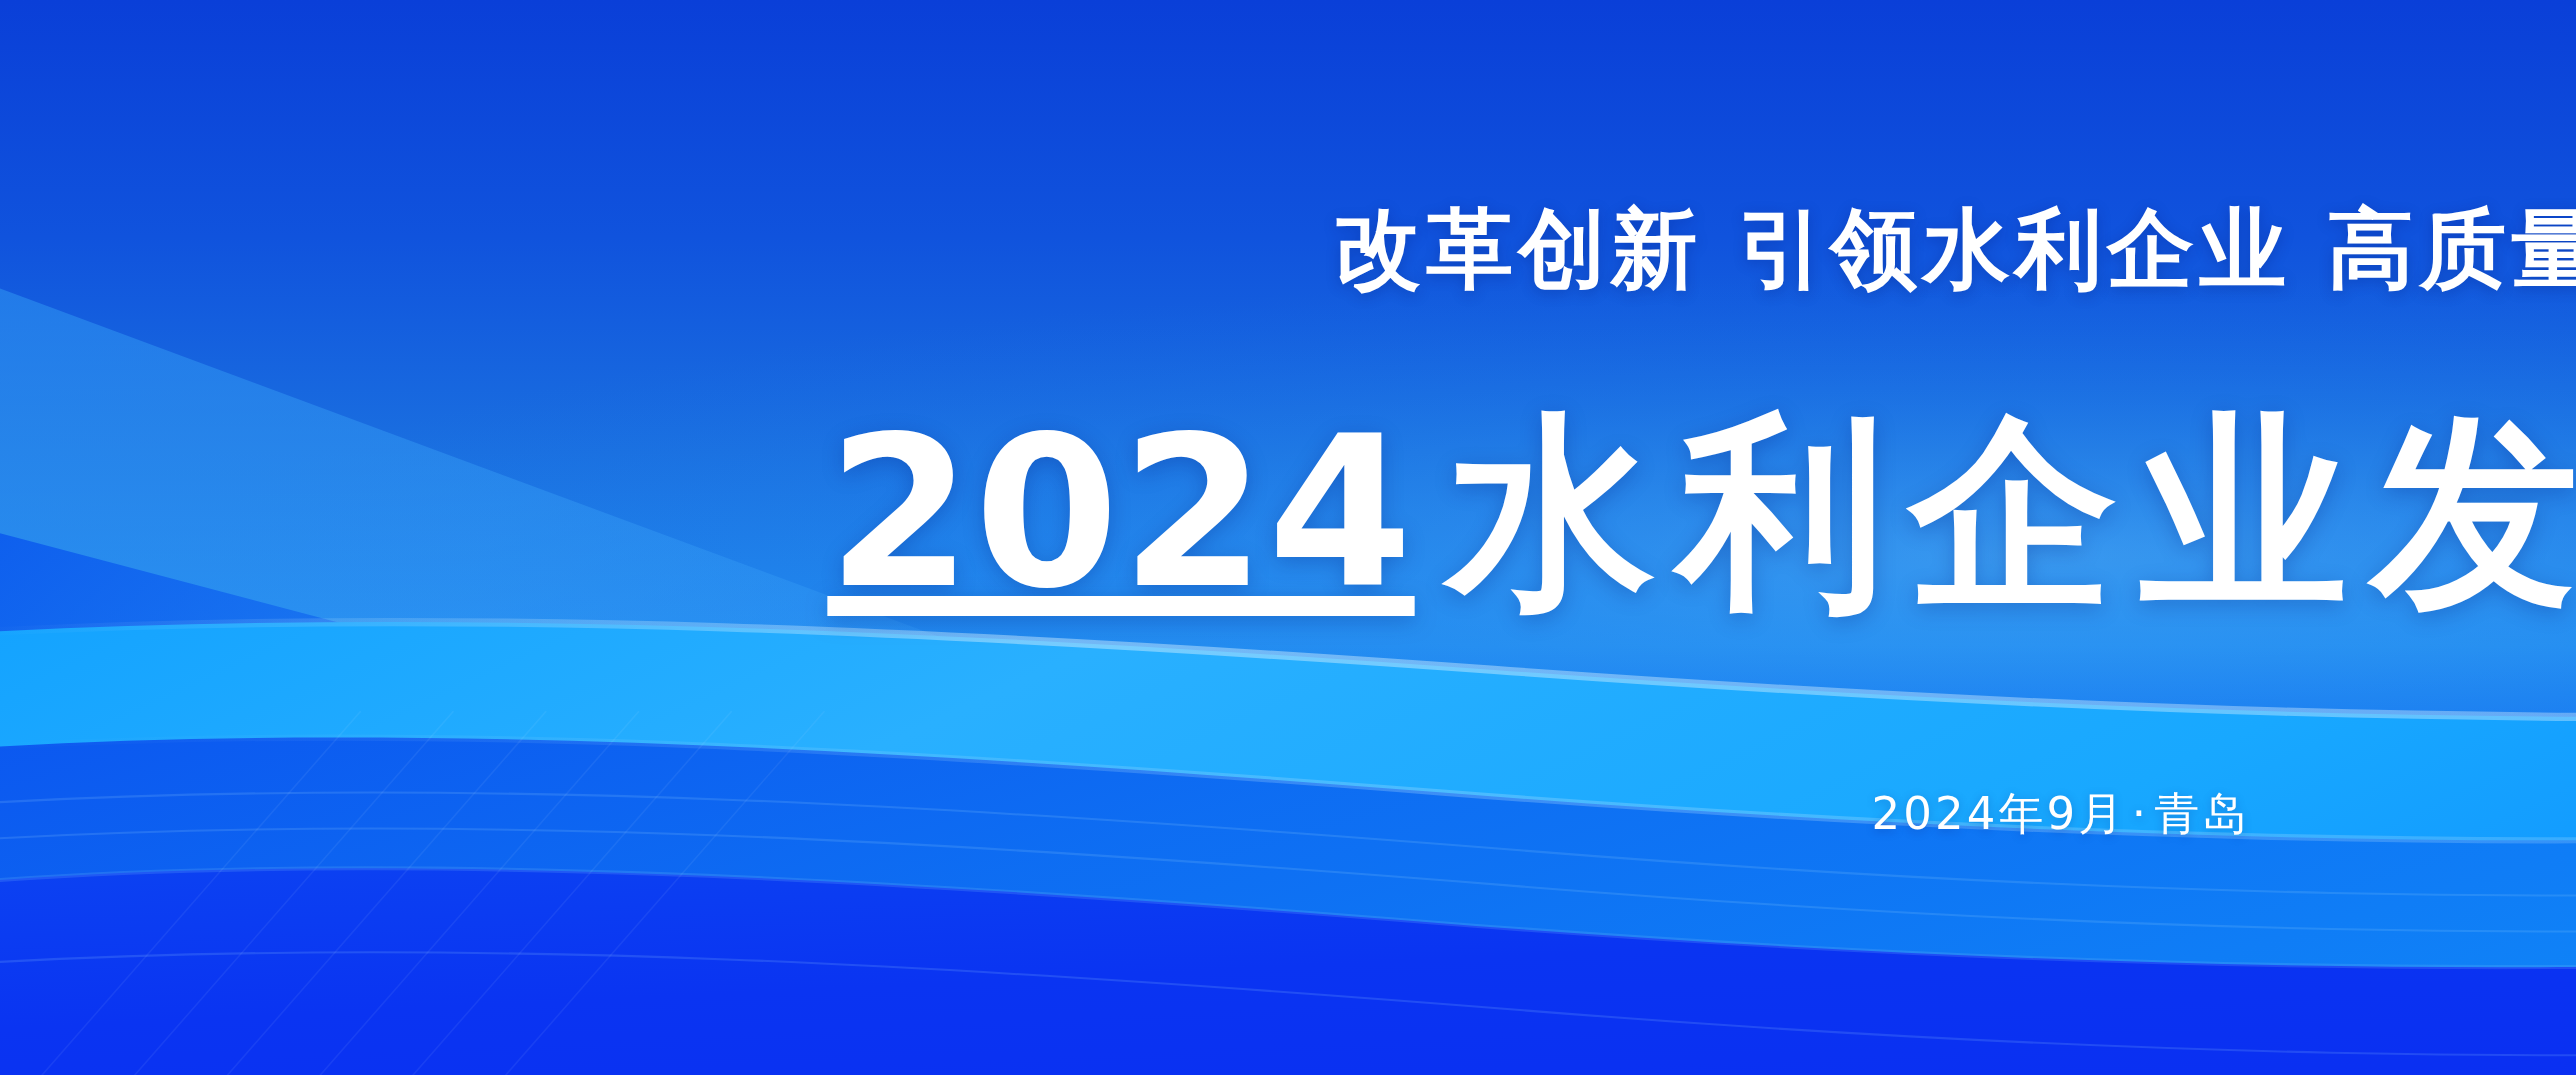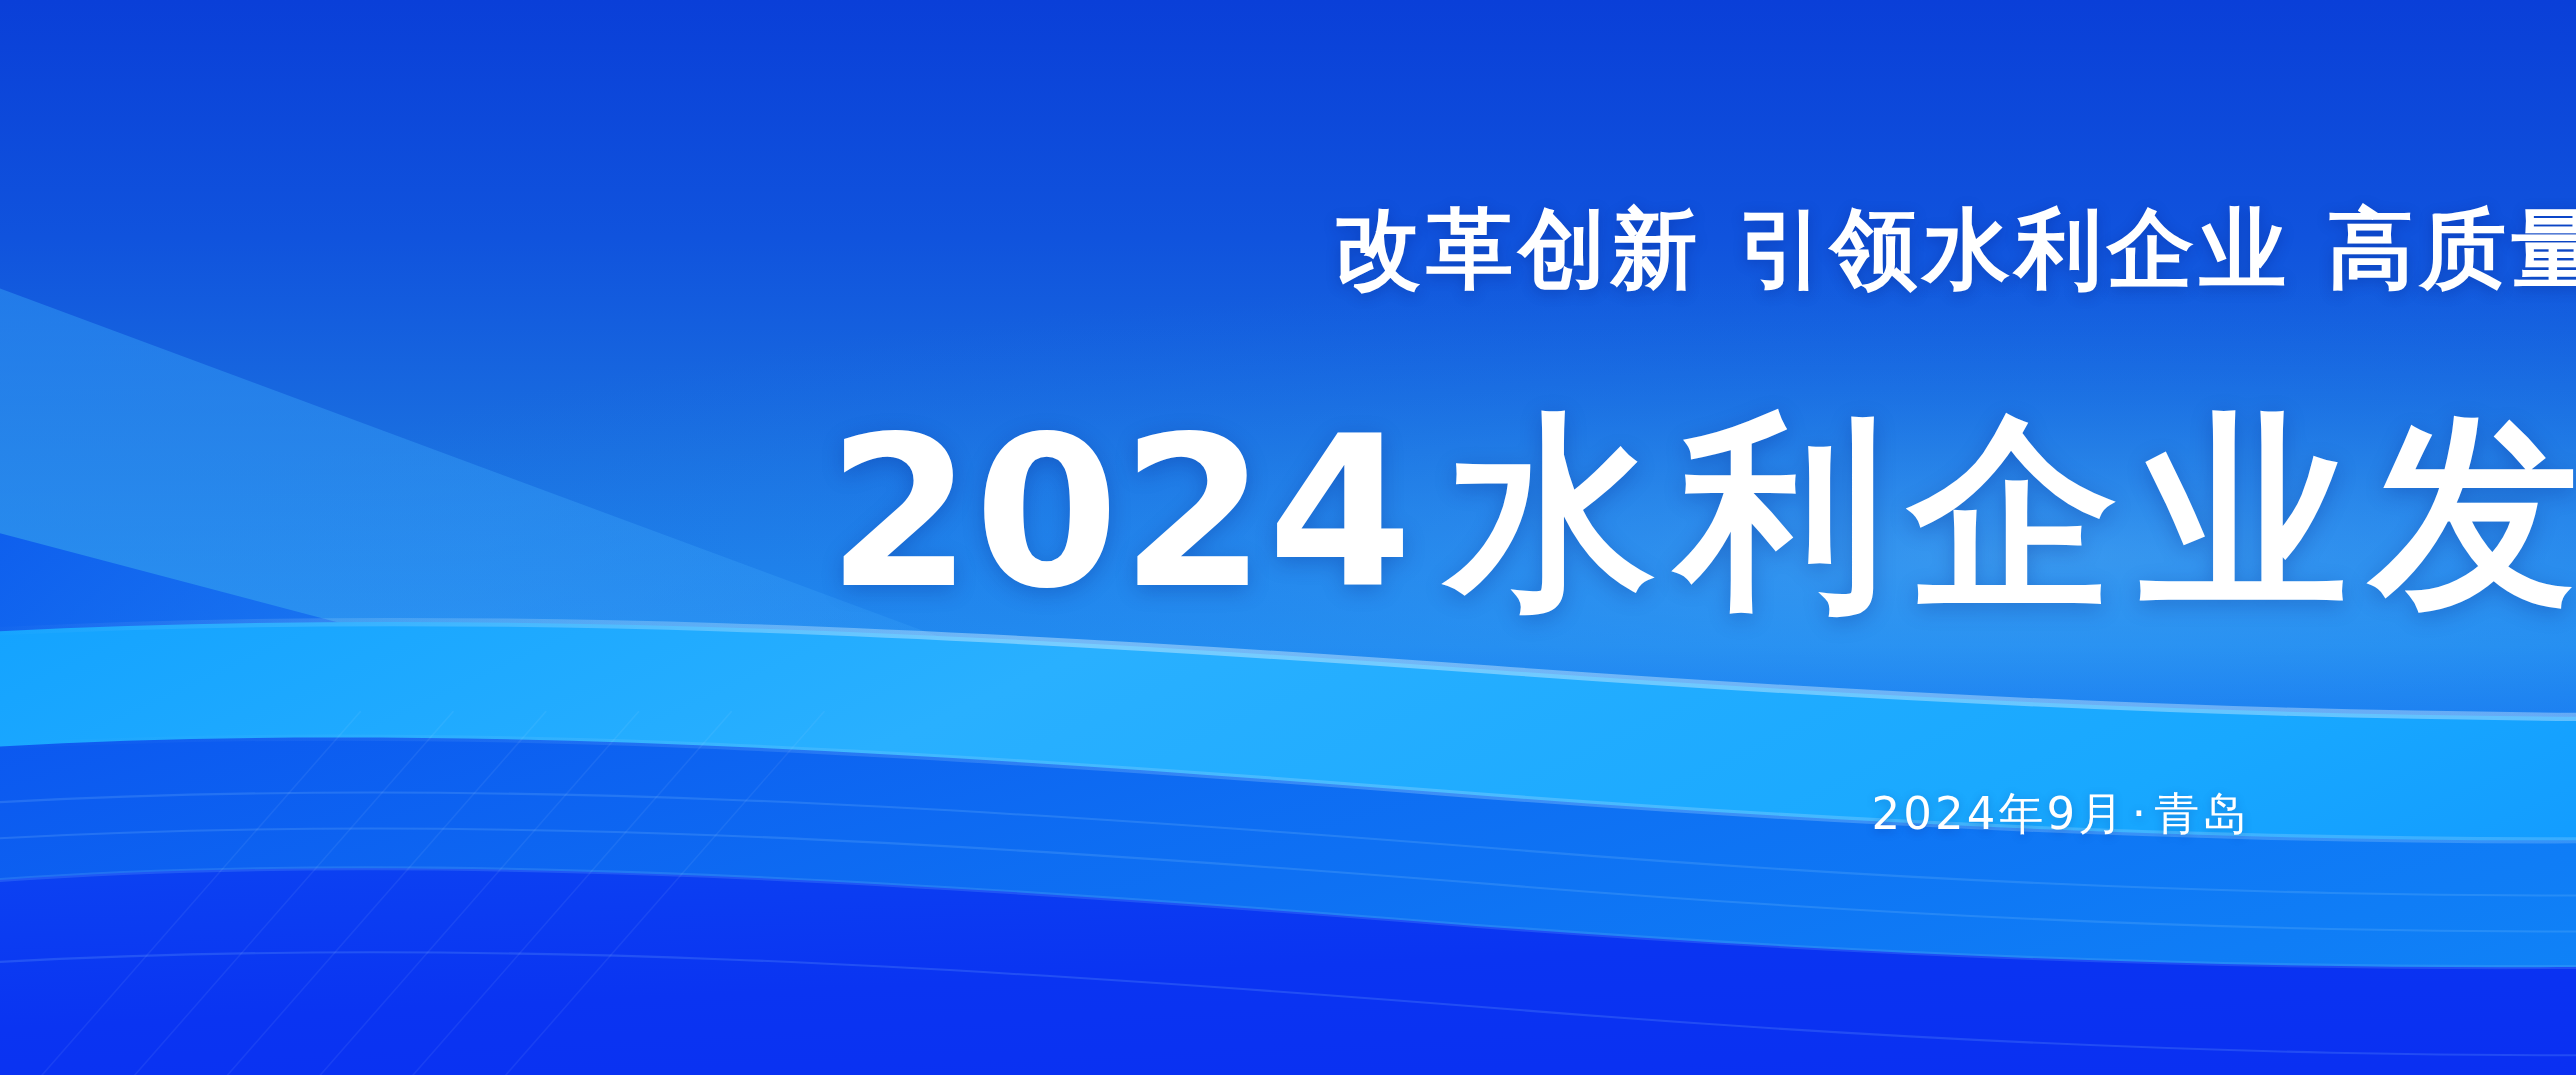--- a/index.html
+++ b/index.html
@@ -65,20 +65,21 @@
     font-size: 208px;
     line-height: 1.12;
     letter-spacing: 23px;
     white-space: nowrap;
     text-shadow: 0 5.2px 21.6px rgba(2, 24, 118, 0.26);
   }
   .title .year {
     letter-spacing: 2.1px;
     padding-right: 32px;
     font-family: "DejaVu Sans", "Liberation Sans", sans-serif;
+    text-decoration: underline;
   }
 
   .dateline {
     position: absolute;
     top: 789px;
     left: 0;
     width: 4122px;
     text-align: center;
     color: #ffffff;
     font-family: "DejaVu Sans", "Liberation Sans", sans-serif;

